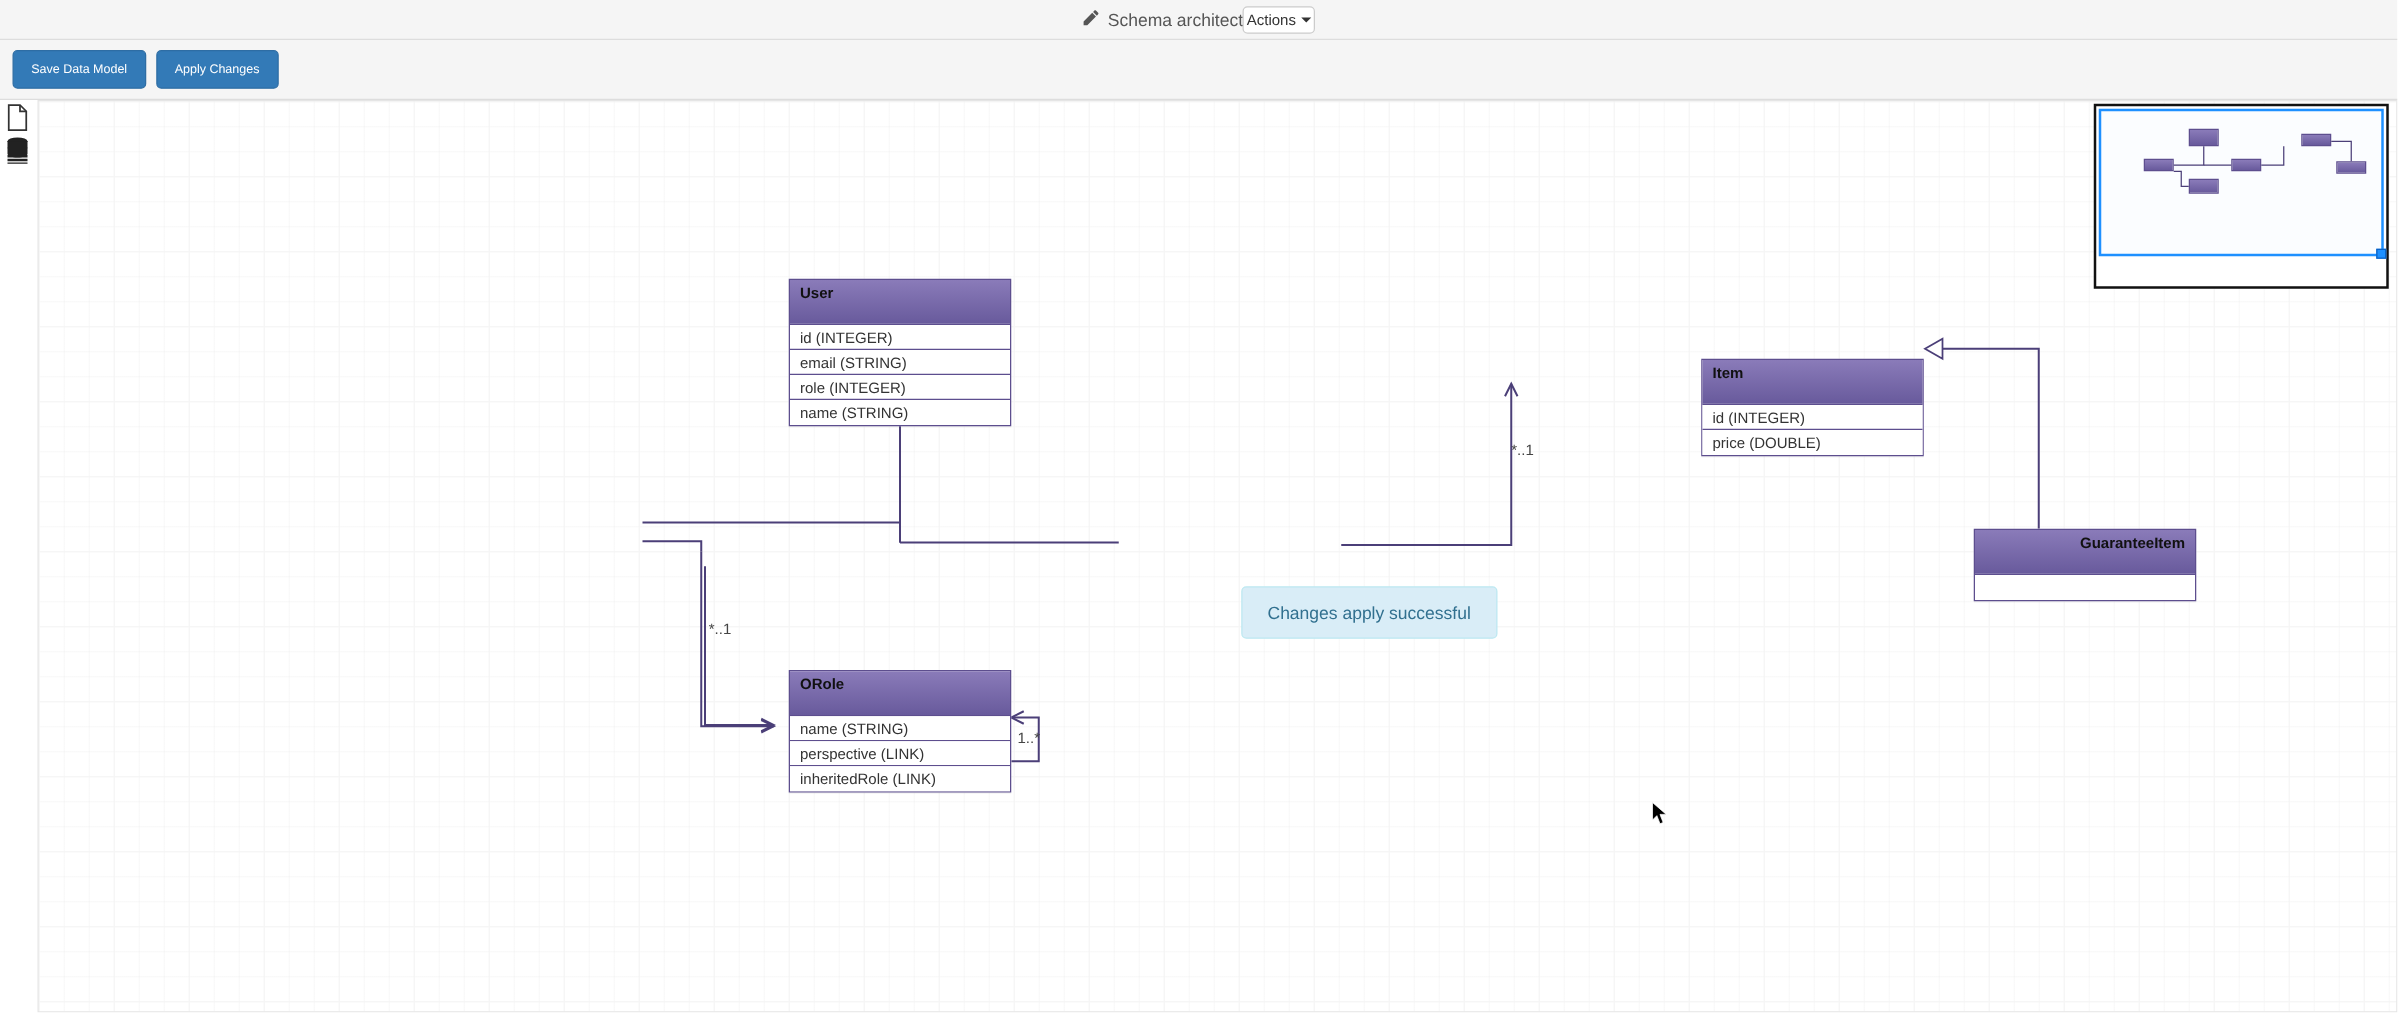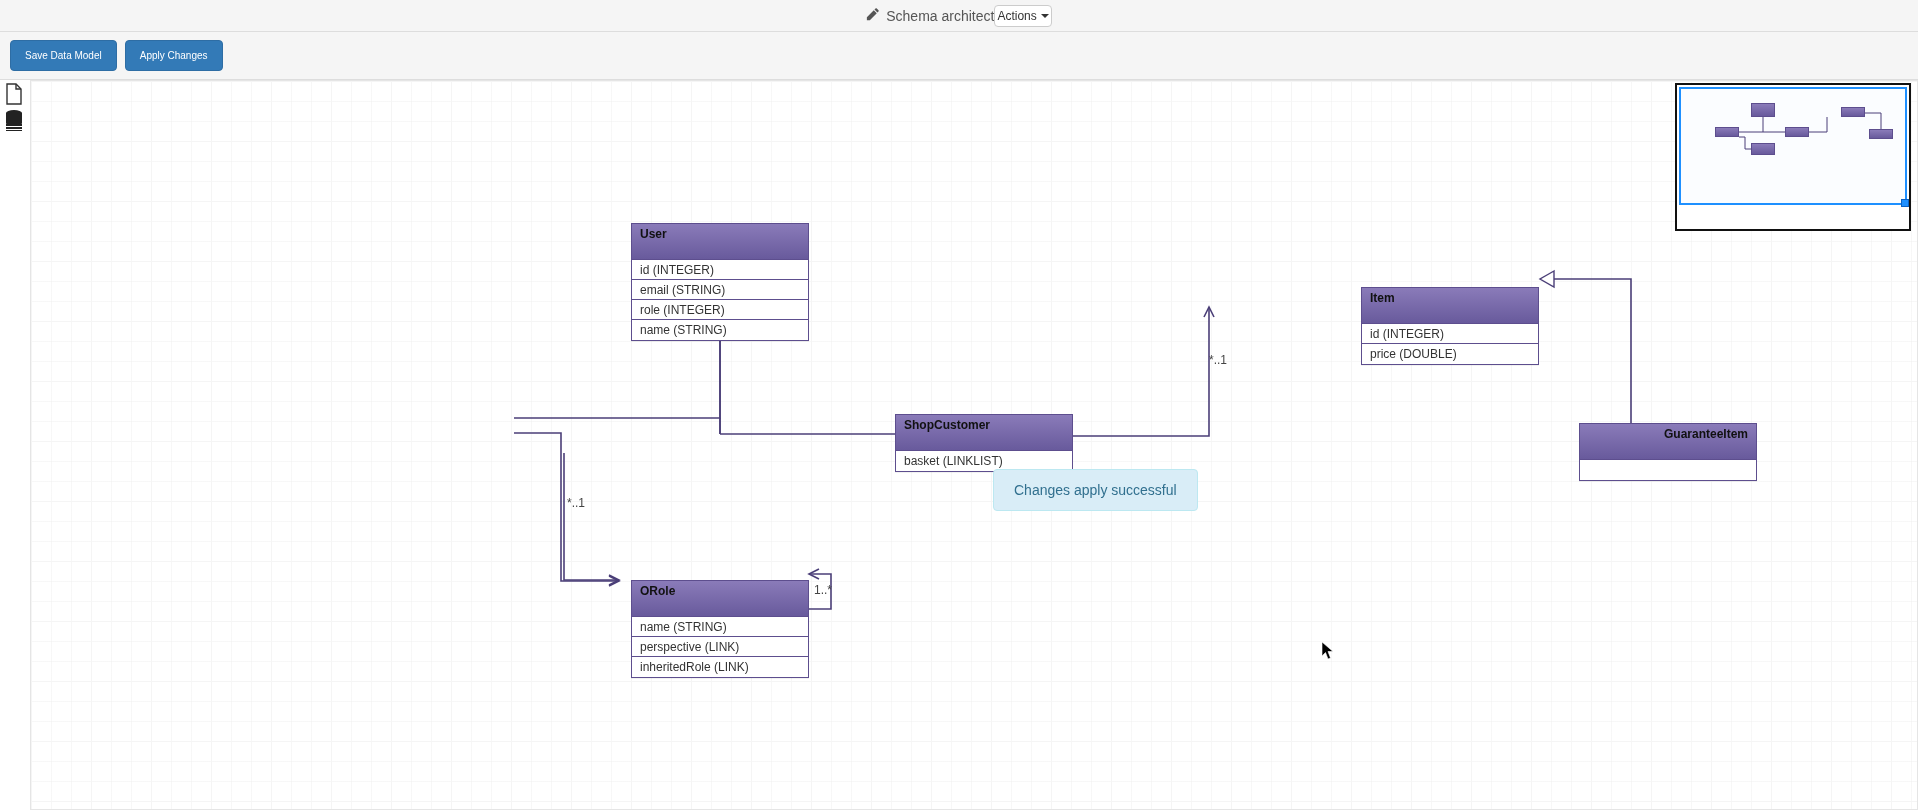--- a/index.html
+++ b/index.html
@@ -300,28 +300,22 @@
       <div class="entity-head">User</div>
       <div class="entity-body">
         <div class="entity-row">id (INTEGER)</div>
         <div class="entity-row">email (STRING)</div>
         <div class="entity-row">role (INTEGER)</div>
         <div class="entity-row">name (STRING)</div>
       </div>
     </div>
 
 
-    <div class="entity" style="left:864px; top:333px;">
-      <div class="entity-head">ShopCustomer</div>
-      <div class="entity-body">
-        <div class="entity-row">basket (LINKLIST)</div>
-      </div>
-    </div>
-
-    <div class="entity" style="left:600px; top:455px;margin-top:44px;">
+
+    <div class="entity" style="left:600px; top:455px;">
       <div class="entity-head">ORole</div>
       <div class="entity-body">
         <div class="entity-row">name (STRING)</div>
         <div class="entity-row">perspective (LINK)</div>
         <div class="entity-row">inheritedRole (LINK)</div>
       </div>
     </div>
 
     <div class="entity" style="left:1330px; top:166px;margin-top:40px;">
       <div class="entity-head">Item</div>

